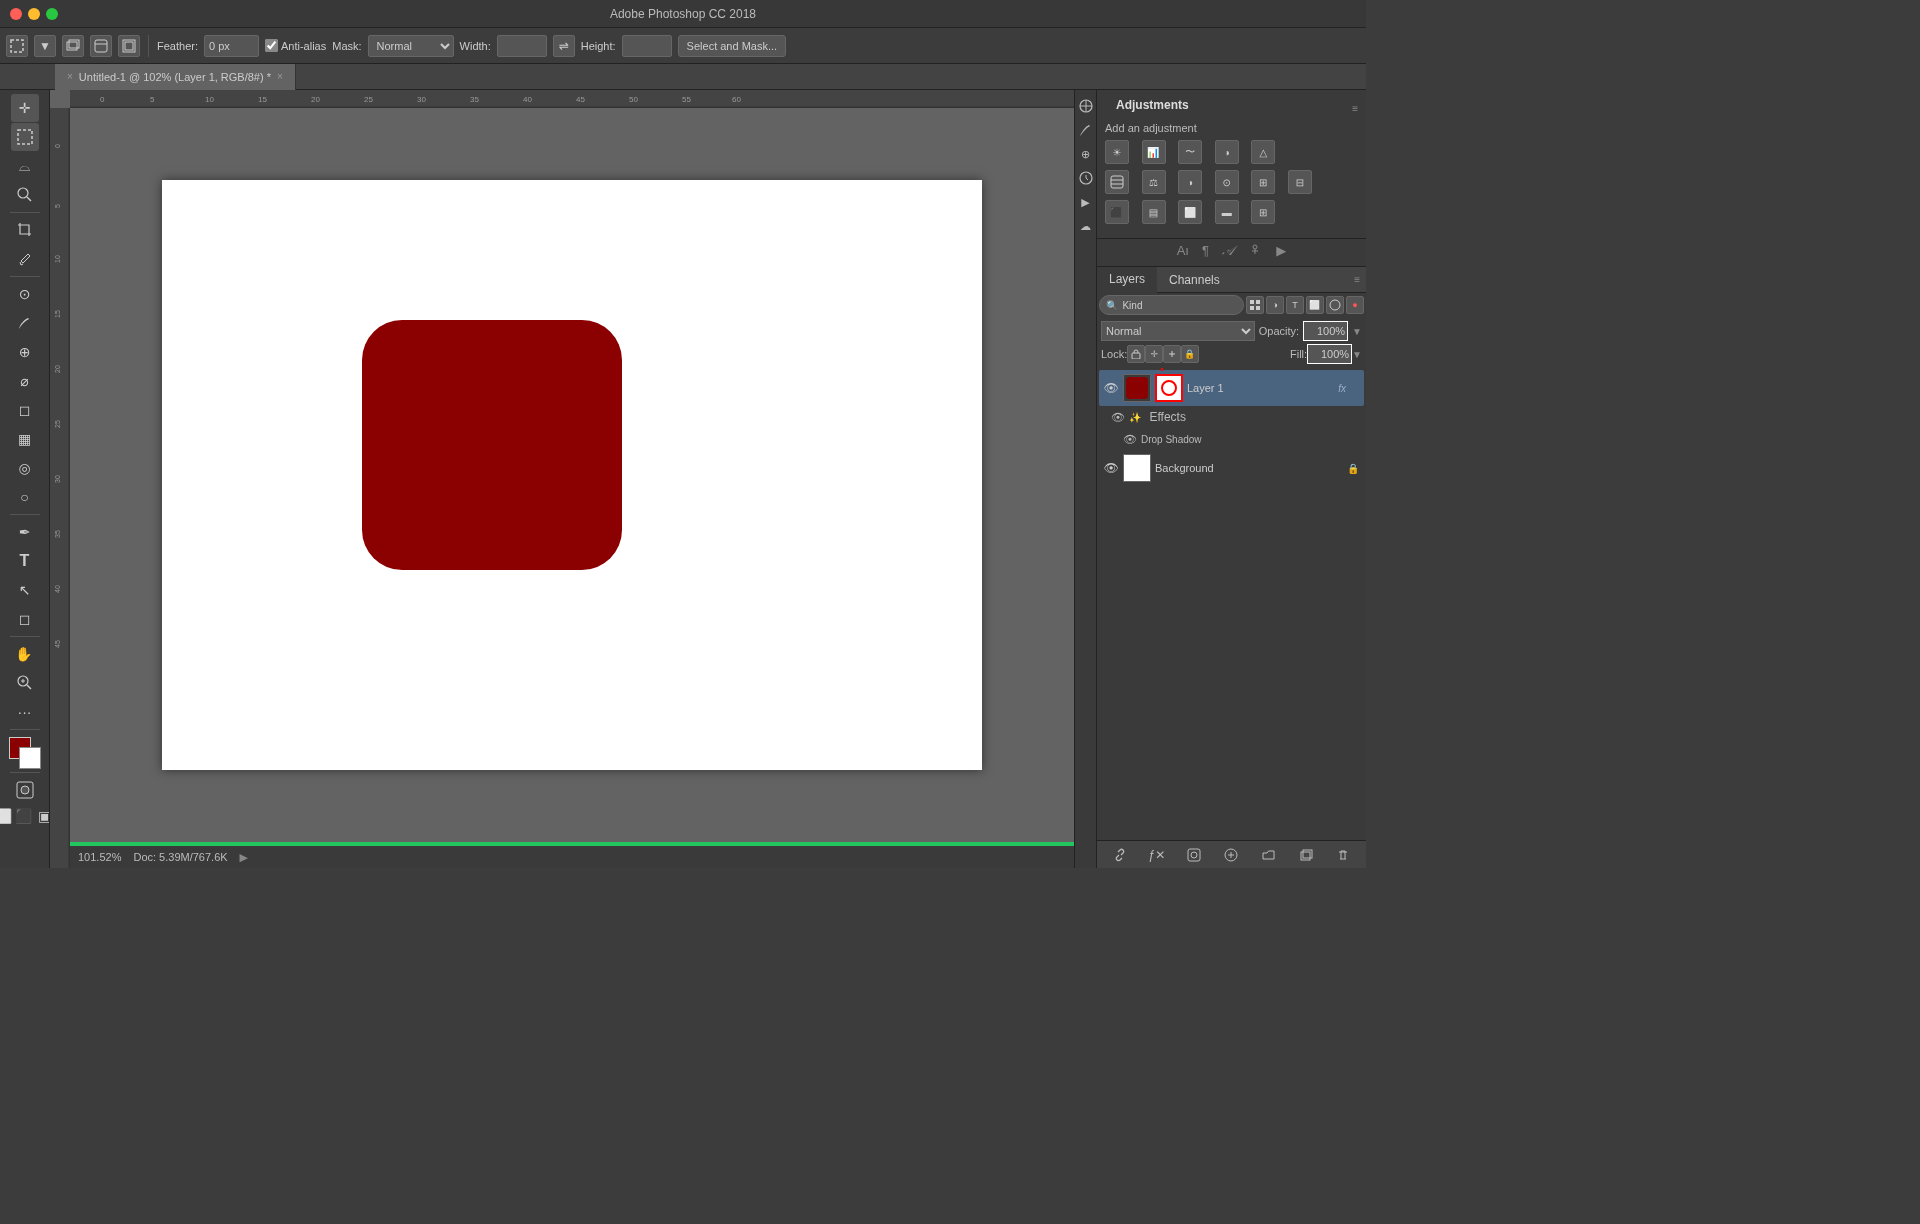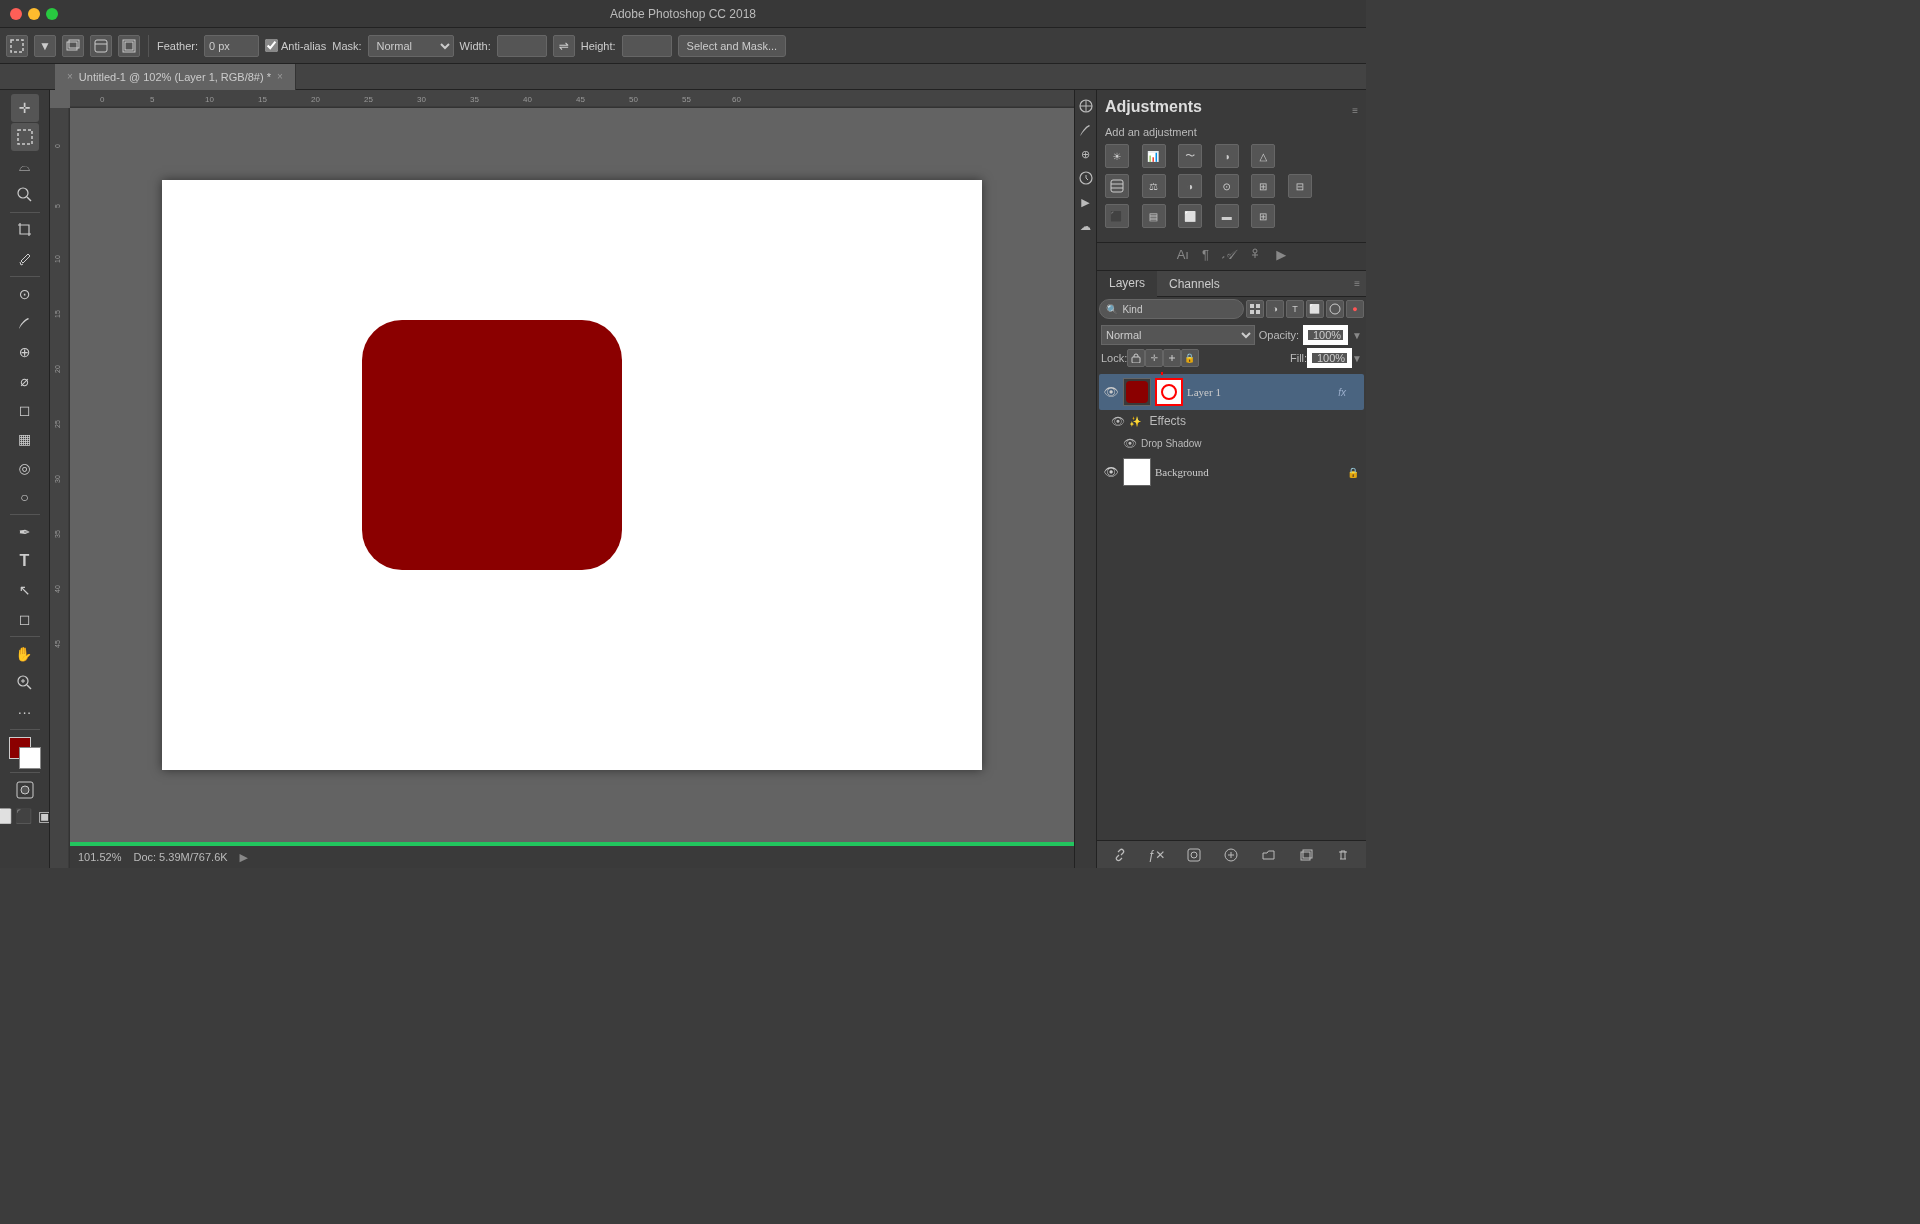--- a/index.html
+++ b/index.html
@@ -259,24 +259,25 @@
       flex-direction: column;
     }
 
     
     #adjustments-panel {
       background: #3a3a3a;
       border-bottom: 1px solid #222;
       padding: 8px;
     }
     .panel-header {
-      font-size: 16px;
+      font-size: 12px;
       color: #ddd;
       font-weight: bold;
       margin-bottom: 6px;
+      margin-left: 11px;
     }
     .adj-label {
       font-size: 11px;
       color: #bbb;
       margin-bottom: 6px;
     }
     .adj-grid {
       display: grid;
       grid-template-columns: repeat(7, 1fr);
       gap: 3px;
@@ -341,21 +342,21 @@
     .layers-select {
       background: #555;
       border: 1px solid #666;
       color: #ccc;
       font-size: 11px;
       height: 20px;
       flex: 1;
     }
     .layers-input {
       background: #555;
-      border: 5px solid #ffffff;
+      border: 1px solid #ffffff;
       color: #ccc;
       font-size: 11px;
       height: 20px;
       width: 45px;
       text-align: right;
       padding-right: 2px;
     }
     .layers-label {
       font-size: 11px;
       color: #bbb;
@@ -403,21 +404,20 @@
     .layer-thumb {
       width: 28px; height: 28px;
       border: 1px solid #666;
       flex-shrink: 0;
       display: flex; align-items: center; justify-content: center;
     }
     .layer-name {
       flex: 1;
       font-size: 11px;
       color: #ccc;
-      font-family: Liberation Serif, serif;
     }
     .layer-fx {
       font-size: 10px;
       color: #9aadca;
       font-style: italic;
     }
     .layer-lock {
       font-size: 10px;
       color: #888;
     }

